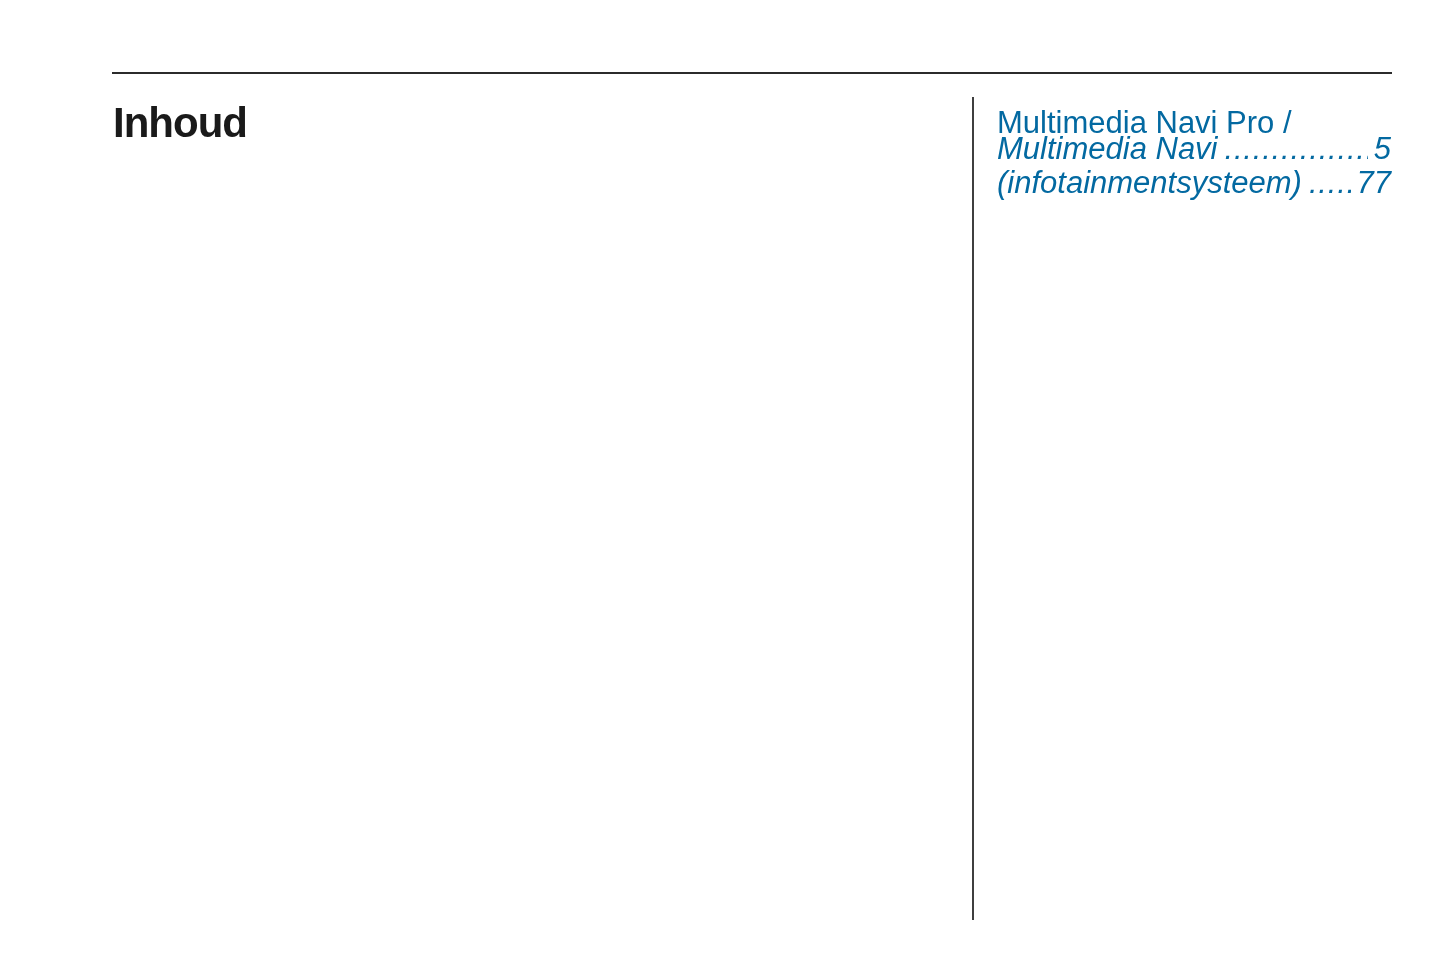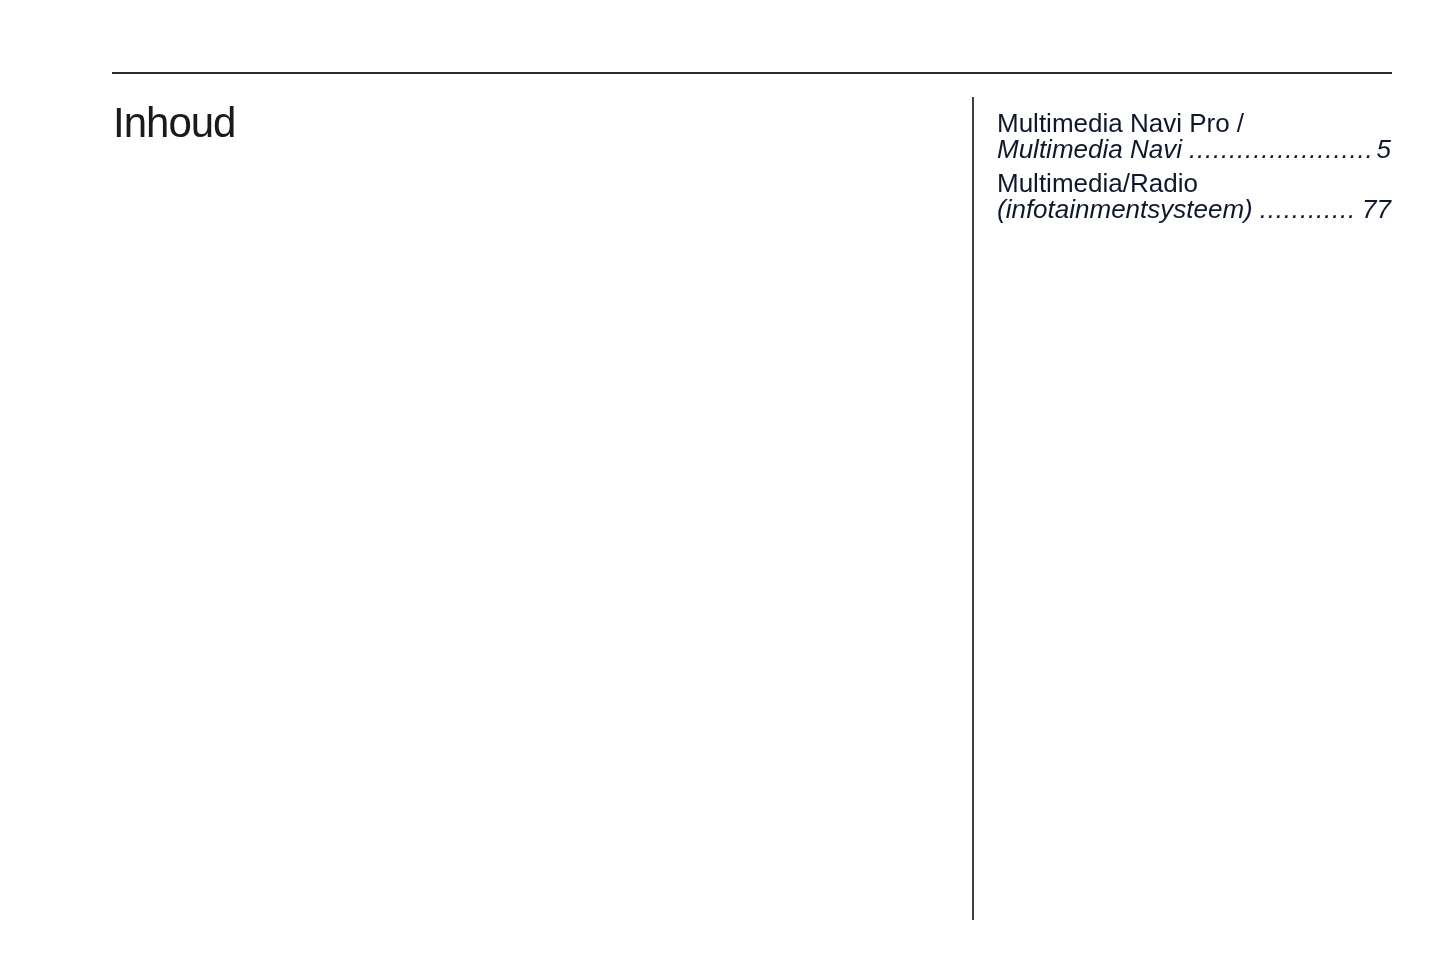--- a/index.html
+++ b/index.html
@@ -23,40 +23,40 @@
     height: 2px;
     background: #2b2b2b;
   }
   .page-title {
     position: absolute;
     left: 113px;
     top: 102px;
     margin: 0;
     font-size: 42px;
     line-height: 1;
-    font-weight: normal;
+    font-weight: bold;
     letter-spacing: -1px;
     color: #1a1a1a;
   }
   .v-divider {
     position: absolute;
     left: 972px;
     top: 97px;
     width: 2px;
     height: 823px;
     background: #3f3f3f;
   }
   .toc {
     position: absolute;
     left: 997px;
     top: 110px;
     width: 394px;
-    font-size: 26px;
+    font-size: 31px;
     line-height: 26px;
-    color: #0f172a;
+    color: #0369a1;
   }
   .toc-entry {
     margin-bottom: 8px;
     cursor: pointer;
   }
   .toc-line1 {
     white-space: nowrap;
   }
   .toc-line2 {
     display: flex;
@@ -96,21 +96,20 @@
     <div class="toc-entry">
       <div class="toc-line1">Multimedia Navi Pro /</div>
       <div class="toc-line2">
         <span class="entry-text">Multimedia Navi</span>
         <span class="dot-leader">............................................................</span>
         <span class="page-num">5</span>
       </div>
     </div>
 
     <div class="toc-entry">
-      <div class="toc-line1">Multimedia/Radio</div>
       <div class="toc-line2">
         <span class="entry-text">(infotainmentsysteem)</span>
         <span class="dot-leader">............................................................</span>
         <span class="page-num">77</span>
       </div>
     </div>
 
   </div>
 </div>
 

